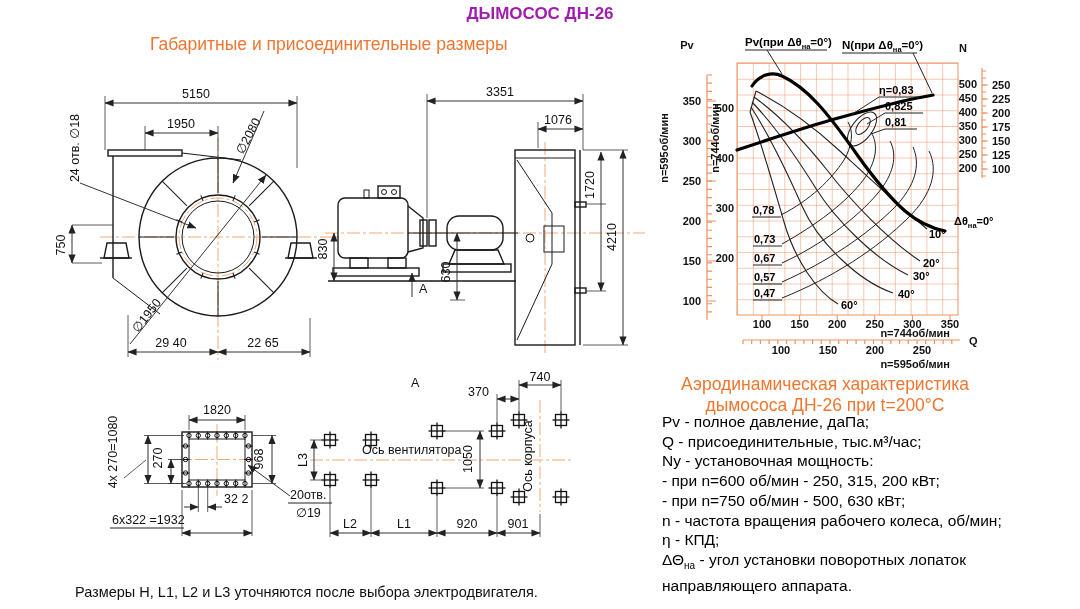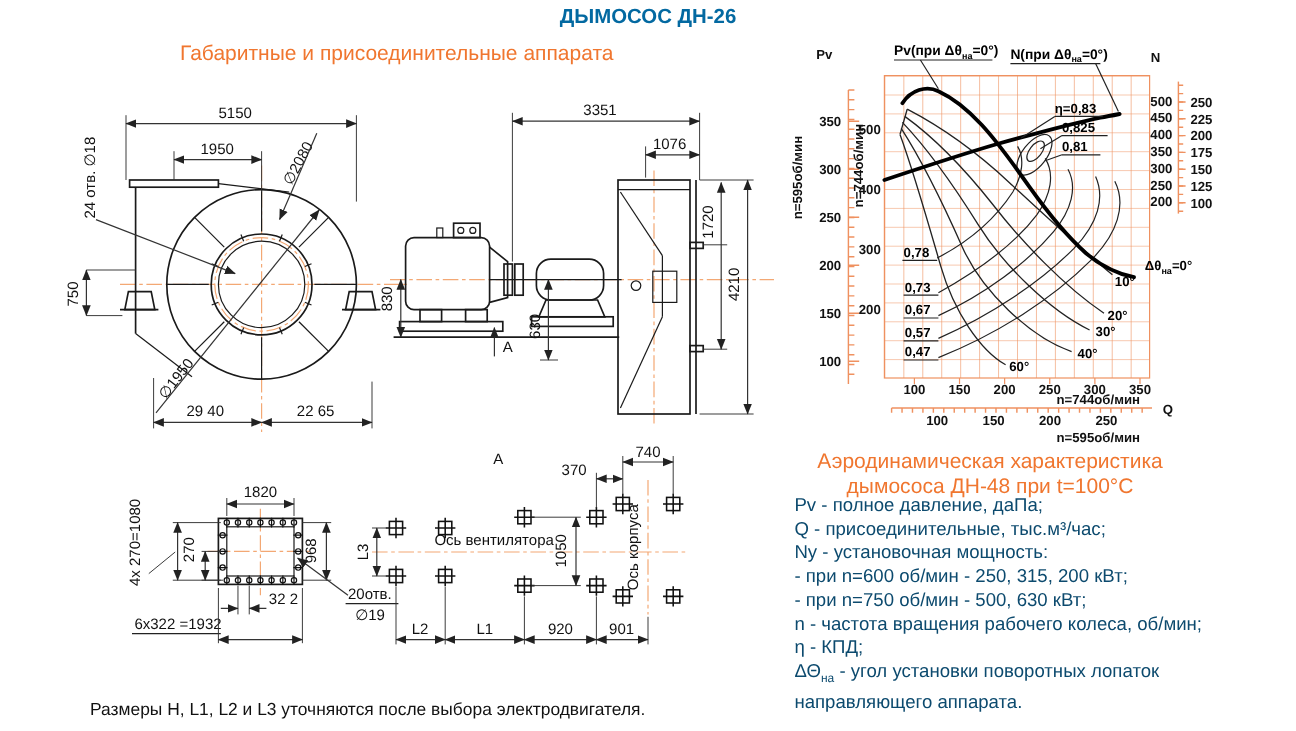--- a/index.html
+++ b/index.html
@@ -1,23 +1,23 @@
 <!DOCTYPE html>
 <html><head>
 <meta charset="utf-8">
 <style>
   html,body{margin:0;padding:0;background:#fff;}
   #page{position:relative;width:1080px;height:609px;background:#fff;overflow:hidden;
         font-family:"Liberation Sans","DejaVu Sans",sans-serif;color:#111;}
   svg{position:absolute;left:0;top:0;}
   .htxt{position:absolute;white-space:nowrap;}
-  #title{left:0;right:0;top:4px;text-align:center;font-size:17px;font-weight:bold;color:#0369a1;}
+  #title{left:0;right:0;top:4px;text-align:center;font-size:17px;font-weight:bold;color:#a21caf;}
   #subtitle{left:150px;top:34px;font-size:17.5px;color:#F0762F;}
   #caption{left:658px;top:374px;width:334px;text-align:center;font-size:17.5px;line-height:21px;color:#F0762F;white-space:normal;}
-  #legend{left:662px;top:412px;width:416px;font-size:15.5px;line-height:19.7px;color:#0c4a6e;}
+  #legend{left:662px;top:412px;width:416px;font-size:15.5px;line-height:19.7px;color:#000000;}
   #legend sub{font-size:10px;}
   #footnote{left:75px;top:584px;font-size:14.5px;color:#111;text-align:right;}
   
   .oln{stroke:#1a1a1a;stroke-width:1.4;fill:none;}
   .tln{stroke:#1a1a1a;stroke-width:1;fill:none;}
   .ext{stroke:#333;stroke-width:0.8;fill:none;}
   .dim{stroke:#333;stroke-width:1;fill:none;}
   .cl{stroke:#F3A874;stroke-width:1;fill:none;stroke-dasharray:13 3 3 3;}
   .dimtxt{font-size:12.5px;fill:#111;}
   .mid{text-anchor:middle;}
@@ -422,24 +422,24 @@
       <text x="274" y="220">10°</text>
       <text x="268" y="249">20°</text>
       <text x="258" y="262">30°</text>
       <text x="243" y="280">40°</text>
       <text x="186" y="291">60°</text>
     </g>
   </g>
 </svg>
 
 <div class="htxt" id="title">ДЫМОСОС ДН-26</div>
-<div class="htxt" id="subtitle">Габаритные и присоединительные аппарата</div>
+<div class="htxt" id="subtitle">Габаритные и присоединительные размеры</div>
 <div class="htxt" id="caption">
   <div>Аэродинамическая характеристика</div>
-  <div>дымососа ДН-48 при t=100°С</div>
+  <div>дымососа ДН-26 при t=200°С</div>
 </div>
 <div class="htxt" id="legend">
   <div>Pv - полное давление, даПа;</div>
   <div>Q - присоединительные, тыс.м³/час;</div>
   <div>Ny - установочная мощность:</div>
   <div>- при n=600 об/мин - 250, 315, 200 кВт;</div>
   <div>- при n=750 об/мин - 500, 630 кВт;</div>
   <div>n - частота вращения рабочего колеса, об/мин;</div>
   <div>η - КПД;</div>
   <div><span>ΔΘ</span><sub>на</sub><span> - угол установки поворотных лопаток</span></div>

